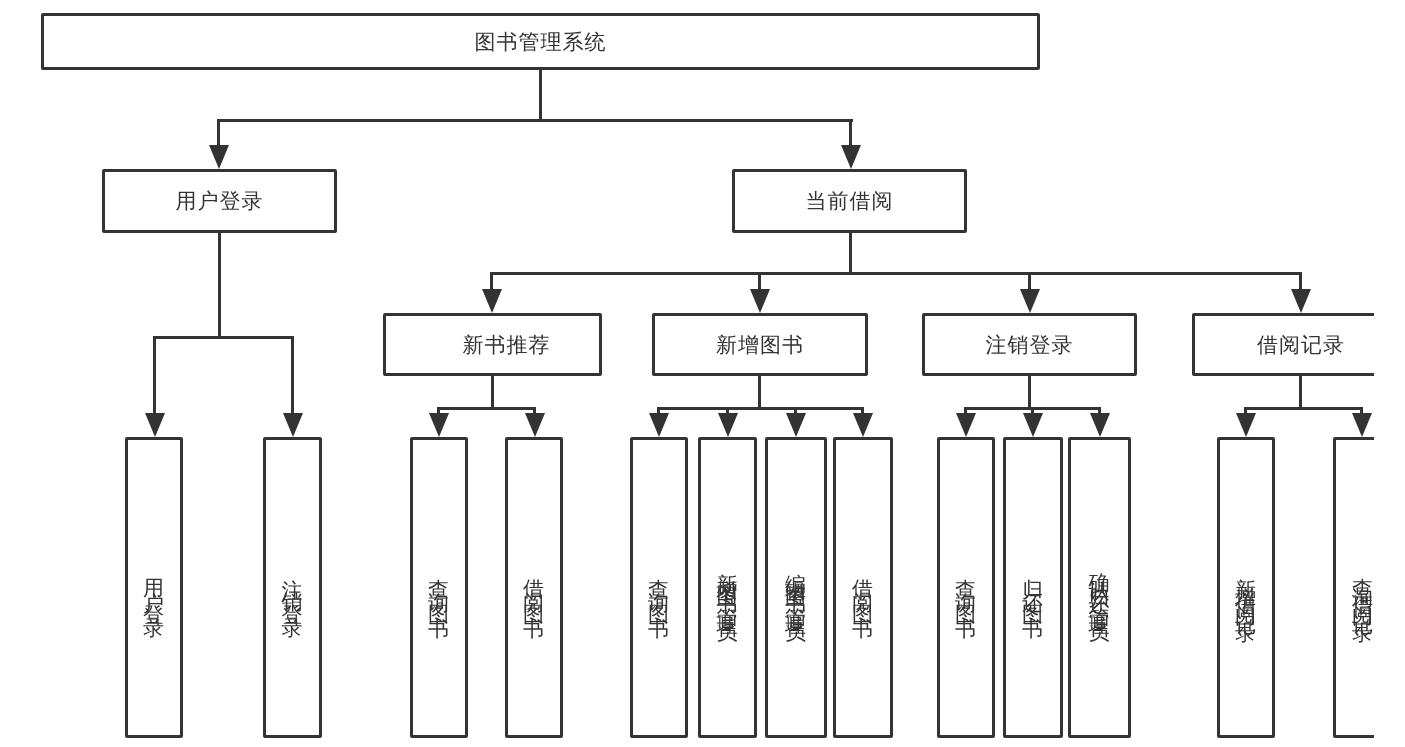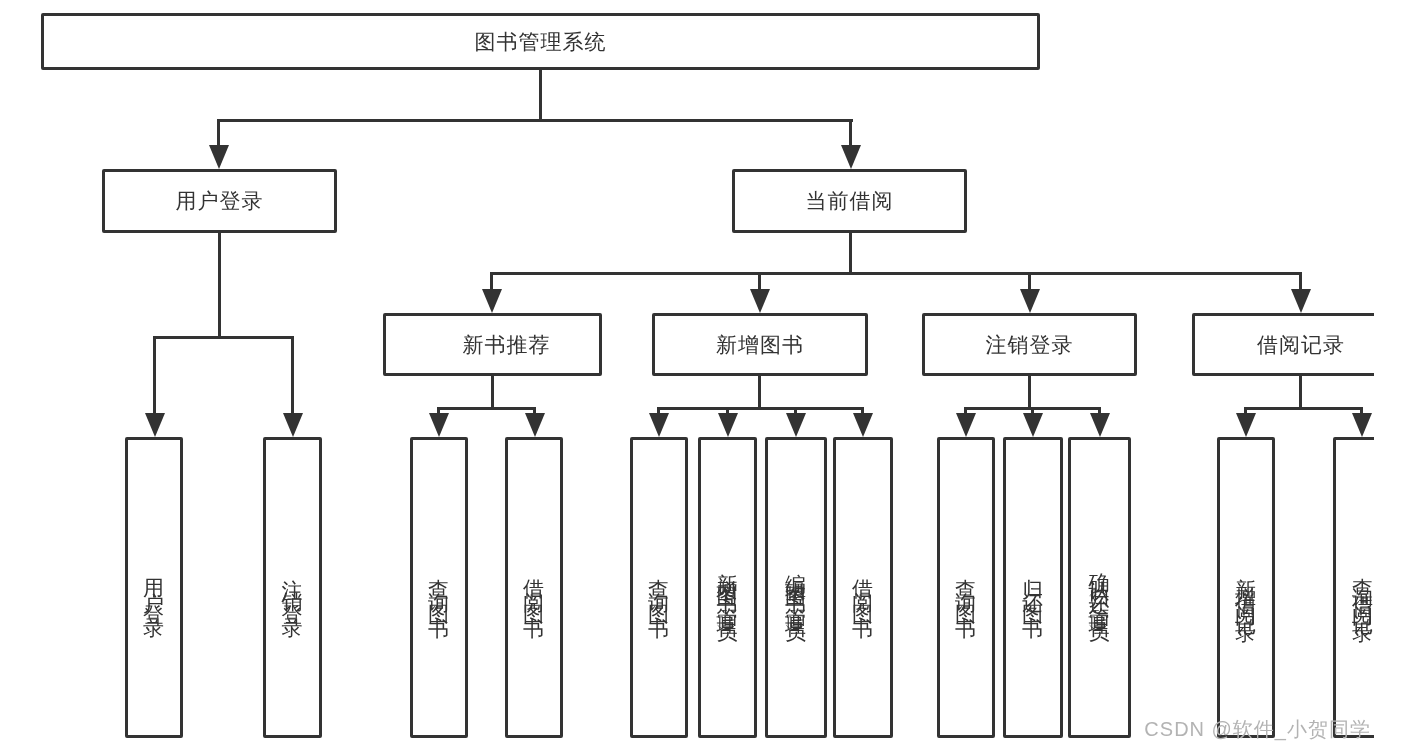--- a/index.html
+++ b/index.html
@@ -190,15 +190,14 @@
     <span class="vlabel ls9">确认归还（管理员）</span>
   </div>
 
   <div class="box vbox" style="left:1197px; top:437px; width:58px; height:301px;">
     <span class="vlabel ls6">新增借阅记录</span>
   </div>
   <div class="box vbox" style="left:1313px; top:437px; width:60px; height:301px;">
     <span class="vlabel ls6">查询借阅记录</span>
   </div>
 
-  <div class="watermark">CSDN @软件_小贺同学</div>
 
 </div>
 
 </body></html>

